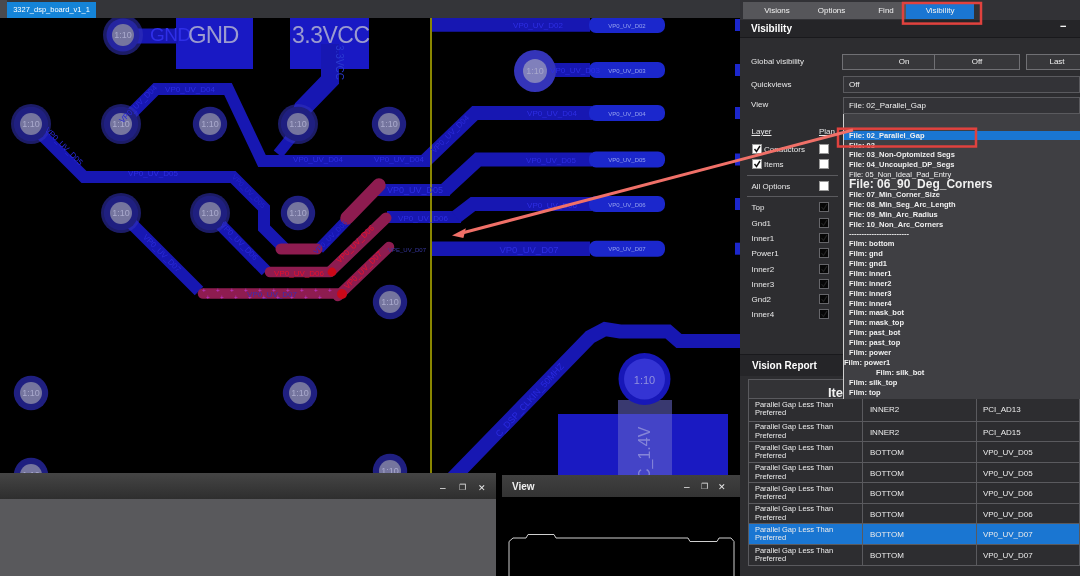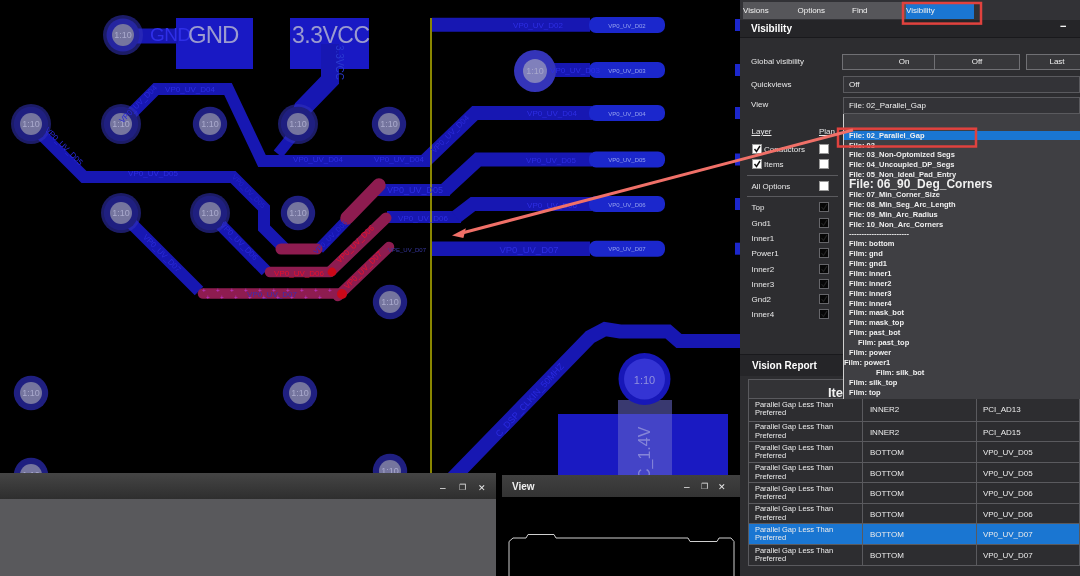--- a/index.html
+++ b/index.html
@@ -6,21 +6,21 @@
   body{width:1080px;height:576px;position:relative;overflow:hidden;
        font-family:"Liberation Sans", sans-serif;}
   .abs{position:absolute;}
   #pcb{left:0;top:0;width:740px;height:576px;background:#000;}
   #tabbar{position:absolute;left:0;top:0;width:740px;height:18px;background:#343539;}
   #tabbar .sliver{position:absolute;left:0;top:0;width:7px;height:18px;background:#4a4a4e;}
   #tabbar .tab{position:absolute;left:7px;top:2px;width:89px;height:16px;background:#1584d8;
     color:#fff;font-size:7.5px;line-height:15px;text-align:center;}
   #panel{left:740px;top:0;width:340px;height:576px;background:#2d2d30;color:#ececec;font-size:8px;}
   .ptab{position:absolute;top:2px;height:17px;width:68px;background:#56565a;color:#f2f2f2;
-    text-align:left;line-height:17px;font-size:8px;}
+    text-align:center;line-height:17px;font-size:8px;}
   .lbl{position:absolute;color:#e8e8e8;font-size:8px;}
   .btn{position:absolute;top:54px;height:14px;background:#38383b;border:1px solid #707074;
     color:#f0f0f0;text-align:center;line-height:14px;font-size:8px;}
   .fld{position:absolute;left:103px;width:230px;height:15px;background:#333337;
     border:1px solid #5a5a5e;color:#f0f0f0;font-size:8px;line-height:15px;padding-left:5px;}
   .cb{position:absolute;width:8px;height:8px;background:#fff;border:1px solid #999;}
   .cbk{position:absolute;width:8px;height:8px;background:#060606;border:1px solid #66666a;}
   .sep{position:absolute;left:7px;width:91px;height:1px;background:#5a5a5e;}
 </style>
 </head>
@@ -188,20 +188,24 @@
     <text x="357" y="246" fill="#e8112d" text-anchor="middle" transform="rotate(-45 357 246)">VP0_UV_D06</text>
     <text x="365" y="272" fill="#e8112d" text-anchor="middle" transform="rotate(-45 365 272)">VP0_UV_D07</text>
     <text x="532" y="402" fill="#2a2ae0" text-anchor="middle" font-size="9" transform="rotate(-47.5 532 402)">C_DSP_CLKIN_50MHZ</text>
   </g>
 
   <g font-size="8" font-family="Liberation Sans" text-anchor="middle">
     <text x="299" y="275.5" fill="#e8112d">VP0_UV_D06</text>
     <text x="272" y="297" fill="#3c2cae">VP0_UV_D07</text>
   </g>
 </svg>
+<div id="tabbar">
+      <div class="sliver"></div>
+      <div class="tab">3327_dsp_board_v1_1</div>
+    </div>
 </div>
 
 <div class="abs" id="panel">
 <div style="position:absolute;left:0;top:0;width:340px;height:20px;background:#323236;"></div>
 <div class="ptab" style="left:3px;background:#56565a;">Visions</div>
 <div class="ptab" style="left:57.5px;background:#56565a;">Options</div>
 <div class="ptab" style="left:112px;background:#56565a;">Find</div>
 <div class="ptab" style="left:166px;background:#1a76d2;">Visibility</div>
 <div style="position:absolute;left:0;top:20px;width:340px;height:17px;background:#252528;border-bottom:1px solid #19191c;">
       <span style="position:absolute;left:11px;top:3px;font-size:10px;font-weight:bold;color:#fff;">Visibility</span>
@@ -325,38 +329,38 @@
         <div style="position:absolute;left:226.7px;top:0;width:0.5px;height:100%;background:#5a5a5e;"></div>
         <div style="position:absolute;left:121px;top:6px;font-size:8px;color:#ececec;">BOTTOM</div>
         <div style="position:absolute;left:234px;top:6px;font-size:8px;color:#ececec;">VP0_UV_D07</div>
       </div>
 </div>
 <div style="position:absolute;left:103px;top:114px;width:237px;height:285px;background:#3f3f43;border-left:1px solid #cfcfcf;box-sizing:border-box;z-index:5;">
 <div style="position:absolute;left:0;top:16.6px;width:100%;height:9.9px;background:#1a76d2;color:#f0f0f0;font-size:7.5px;font-weight:bold;line-height:9.9px;padding-left:5px;box-sizing:border-box;white-space:nowrap;">File: 02_Parallel_Gap</div>
 <div style="position:absolute;left:0;top:26.5px;width:100%;height:9.9px;color:#f0f0f0;font-size:7.5px;font-weight:bold;line-height:9.9px;padding-left:5px;box-sizing:border-box;white-space:nowrap;">File: 03</div>
 <div style="position:absolute;left:0;top:36.4px;width:100%;height:9.9px;color:#f0f0f0;font-size:7.5px;font-weight:bold;line-height:9.9px;padding-left:5px;box-sizing:border-box;white-space:nowrap;">File: 03_Non-Optomized Segs</div>
 <div style="position:absolute;left:0;top:46.2px;width:100%;height:9.9px;color:#f0f0f0;font-size:7.5px;font-weight:bold;line-height:9.9px;padding-left:5px;box-sizing:border-box;white-space:nowrap;">File: 04_Uncoupled_DP_Segs</div>
-<div style="position:absolute;left:0;top:56.1px;width:100%;height:9.9px;color:#f0f0f0;font-size:7.5px;font-weight:bold;line-height:9.9px;padding-left:5px;box-sizing:border-box;white-space:nowrap;">File: 05_Non_Ideal_Pad_Entry</div>
+<div style="position:absolute;left:0;top:56.1px;width:100%;height:9.9px;color:#f0f0f0;font-size:7.5px;font-weight:normal;line-height:9.9px;padding-left:5px;box-sizing:border-box;white-space:nowrap;">File: 05_Non_Ideal_Pad_Entry</div>
 <div style="position:absolute;left:0;top:66.0px;width:100%;height:9.9px;color:#f0f0f0;font-size:12px;font-weight:bold;line-height:9.9px;padding-left:5px;box-sizing:border-box;white-space:nowrap;">File: 06_90_Deg_Corners</div>
 <div style="position:absolute;left:0;top:75.9px;width:100%;height:9.9px;color:#f0f0f0;font-size:7.5px;font-weight:bold;line-height:9.9px;padding-left:5px;box-sizing:border-box;white-space:nowrap;">File: 07_Min_Corner_Size</div>
 <div style="position:absolute;left:0;top:85.8px;width:100%;height:9.9px;color:#f0f0f0;font-size:7.5px;font-weight:bold;line-height:9.9px;padding-left:5px;box-sizing:border-box;white-space:nowrap;">File: 08_Min_Seg_Arc_Length</div>
 <div style="position:absolute;left:0;top:95.6px;width:100%;height:9.9px;color:#f0f0f0;font-size:7.5px;font-weight:bold;line-height:9.9px;padding-left:5px;box-sizing:border-box;white-space:nowrap;">File: 09_Min_Arc_Radius</div>
 <div style="position:absolute;left:0;top:105.5px;width:100%;height:9.9px;color:#f0f0f0;font-size:7.5px;font-weight:bold;line-height:9.9px;padding-left:5px;box-sizing:border-box;white-space:nowrap;">File: 10_Non_Arc_Corners</div>
 <div style="position:absolute;left:0;top:115.4px;width:100%;height:9.9px;color:#f0f0f0;font-size:7.5px;font-weight:bold;line-height:9.9px;padding-left:5px;box-sizing:border-box;white-space:nowrap;">------------------------</div>
 <div style="position:absolute;left:0;top:125.3px;width:100%;height:9.9px;color:#f0f0f0;font-size:7.5px;font-weight:bold;line-height:9.9px;padding-left:5px;box-sizing:border-box;white-space:nowrap;">Film: bottom</div>
 <div style="position:absolute;left:0;top:135.2px;width:100%;height:9.9px;color:#f0f0f0;font-size:7.5px;font-weight:bold;line-height:9.9px;padding-left:5px;box-sizing:border-box;white-space:nowrap;">Film: gnd</div>
 <div style="position:absolute;left:0;top:145.0px;width:100%;height:9.9px;color:#f0f0f0;font-size:7.5px;font-weight:bold;line-height:9.9px;padding-left:5px;box-sizing:border-box;white-space:nowrap;">Film: gnd1</div>
 <div style="position:absolute;left:0;top:154.9px;width:100%;height:9.9px;color:#f0f0f0;font-size:7.5px;font-weight:bold;line-height:9.9px;padding-left:5px;box-sizing:border-box;white-space:nowrap;">Film: inner1</div>
 <div style="position:absolute;left:0;top:164.8px;width:100%;height:9.9px;color:#f0f0f0;font-size:7.5px;font-weight:bold;line-height:9.9px;padding-left:5px;box-sizing:border-box;white-space:nowrap;">Film: inner2</div>
 <div style="position:absolute;left:0;top:174.7px;width:100%;height:9.9px;color:#f0f0f0;font-size:7.5px;font-weight:bold;line-height:9.9px;padding-left:5px;box-sizing:border-box;white-space:nowrap;">Film: inner3</div>
 <div style="position:absolute;left:0;top:184.6px;width:100%;height:9.9px;color:#f0f0f0;font-size:7.5px;font-weight:bold;line-height:9.9px;padding-left:5px;box-sizing:border-box;white-space:nowrap;">Film: inner4</div>
 <div style="position:absolute;left:0;top:194.4px;width:100%;height:9.9px;color:#f0f0f0;font-size:7.5px;font-weight:bold;line-height:9.9px;padding-left:5px;box-sizing:border-box;white-space:nowrap;">Film: mask_bot</div>
 <div style="position:absolute;left:0;top:204.3px;width:100%;height:9.9px;color:#f0f0f0;font-size:7.5px;font-weight:bold;line-height:9.9px;padding-left:5px;box-sizing:border-box;white-space:nowrap;">Film: mask_top</div>
 <div style="position:absolute;left:0;top:214.2px;width:100%;height:9.9px;color:#f0f0f0;font-size:7.5px;font-weight:bold;line-height:9.9px;padding-left:5px;box-sizing:border-box;white-space:nowrap;">Film: past_bot</div>
-<div style="position:absolute;left:0;top:224.1px;width:100%;height:9.9px;color:#f0f0f0;font-size:7.5px;font-weight:bold;line-height:9.9px;padding-left:14px;box-sizing:border-box;white-space:nowrap;">Film: past_top</div>
+<div style="position:absolute;left:0;top:224.1px;width:100%;height:9.9px;color:#f0f0f0;font-size:7.5px;font-weight:bold;line-height:9.9px;padding-left:5px;box-sizing:border-box;white-space:nowrap;">Film: past_top</div>
 <div style="position:absolute;left:0;top:234.0px;width:100%;height:9.9px;color:#f0f0f0;font-size:7.5px;font-weight:bold;line-height:9.9px;padding-left:5px;box-sizing:border-box;white-space:nowrap;">Film: power</div>
 <div style="position:absolute;left:0;top:243.8px;width:100%;height:9.9px;color:#f0f0f0;font-size:7.5px;font-weight:bold;line-height:9.9px;box-sizing:border-box;white-space:nowrap;">Film: power1</div>
 <div style="position:absolute;left:0;top:253.7px;width:100%;height:9.9px;color:#f0f0f0;font-size:7.5px;font-weight:bold;line-height:9.9px;padding-left:5px;box-sizing:border-box;white-space:nowrap;margin-left:27px;">Film: silk_bot</div>
 <div style="position:absolute;left:0;top:263.6px;width:100%;height:9.9px;color:#f0f0f0;font-size:7.5px;font-weight:bold;line-height:9.9px;padding-left:5px;box-sizing:border-box;white-space:nowrap;">Film: silk_top</div>
 <div style="position:absolute;left:0;top:273.5px;width:100%;height:9.9px;color:#f0f0f0;font-size:7.5px;font-weight:bold;line-height:9.9px;padding-left:5px;box-sizing:border-box;white-space:nowrap;">Film: top</div>
 </div>
 </div>
 
 <div class="abs" id="win1" style="left:0;top:473px;width:496px;height:103px;background:#59595c;">
   <div style="position:absolute;left:0;top:0;width:496px;height:26px;background:linear-gradient(#454545,#2e2e2e);">

